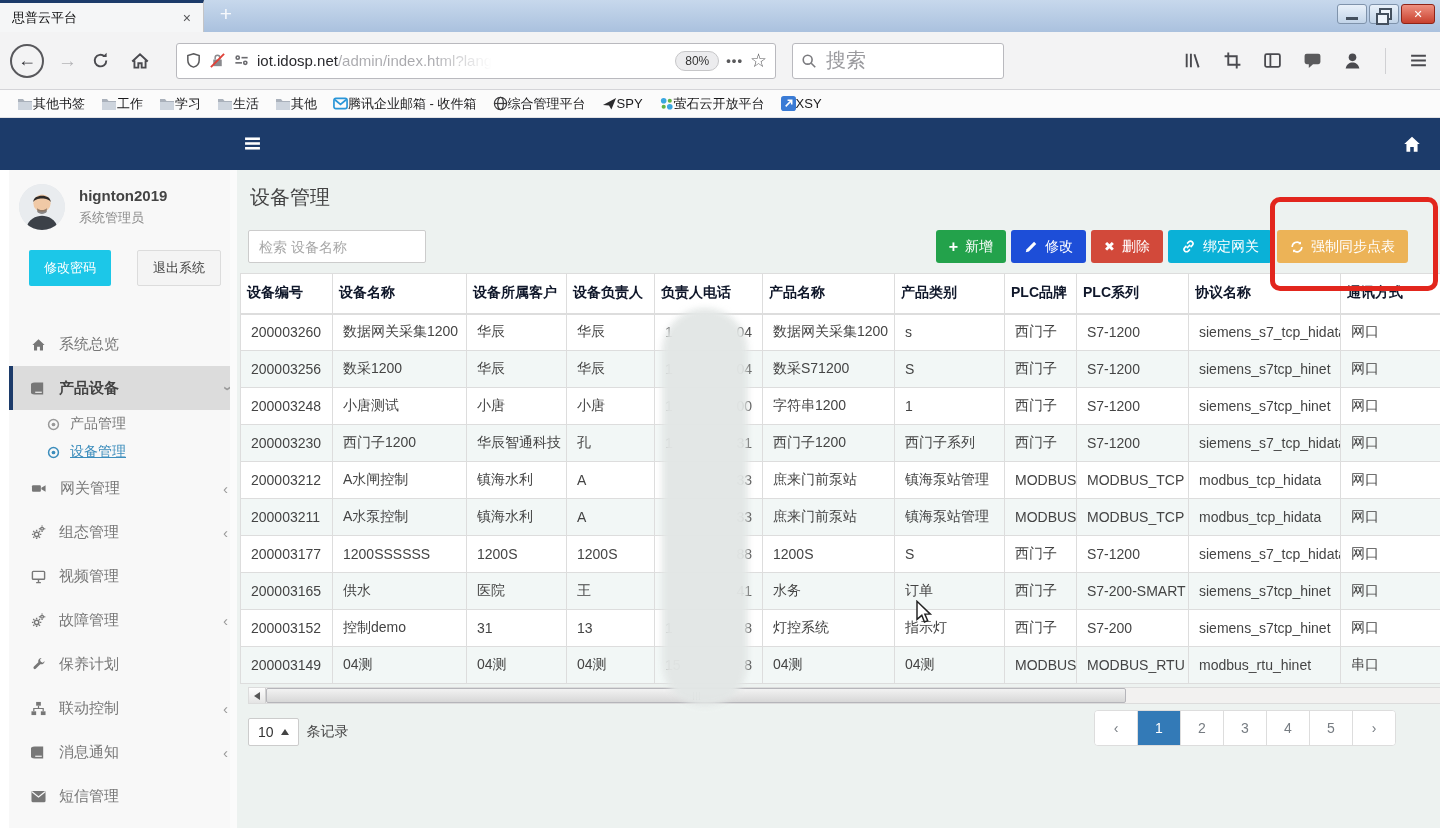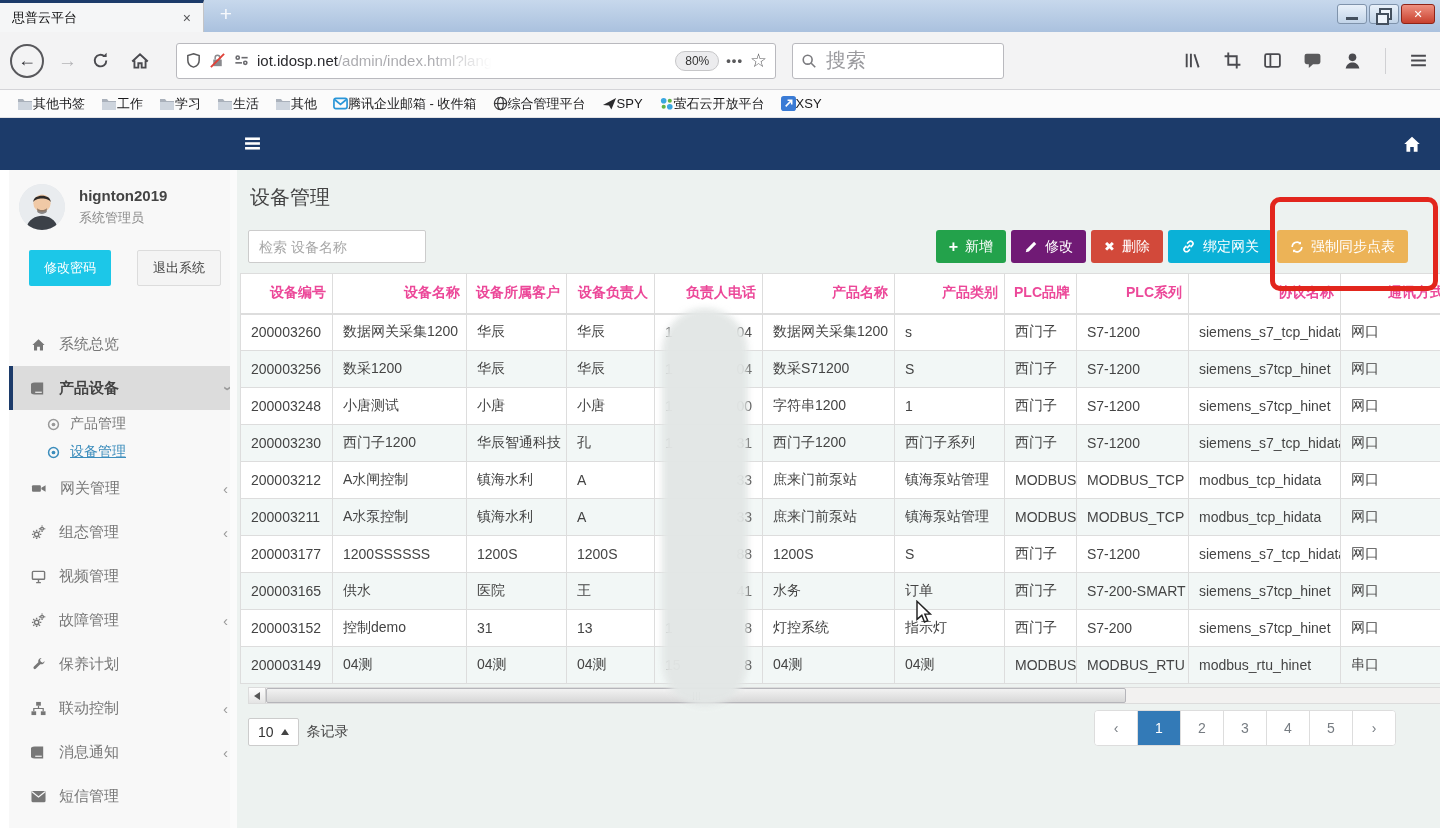--- a/index.html
+++ b/index.html
@@ -75,22 +75,22 @@
   .pg-title{position:absolute;left:20px;top:14px;font-size:20px;color:#444;font-weight:400;}
   .dev-search{position:absolute;left:18px;top:60px;width:178px;height:33px;border:1px solid #ccc;border-radius:2px;
               box-sizing:border-box;padding:0 10px;font-size:14px;font-family:inherit;color:#333;background:#fff;outline:none;}
   .dev-search::placeholder{color:#a8a8a8;}
   .actionbar{position:absolute;right:32px;top:60px;display:flex;gap:5px;}
   .abtn{height:33px;border:none;border-radius:3px;color:#fff;font-size:14px;font-family:inherit;
         display:flex;align-items:center;gap:7px;padding:0 13px;}
   .abtn .bicn{font-size:14px;display:flex;}
   .tblwrap{position:absolute;left:10px;top:103px;width:1200px;height:411px;overflow:hidden;}
   table.grid{border-collapse:collapse;width:1210px;table-layout:fixed;background:#fff;}
-  table.grid th{height:40px;border:1px solid #ddd;border-bottom:2px solid #ddd;font-size:14px;color:#ec4899;
-        text-align:right;padding:0 6px;box-sizing:border-box;background:#fff;font-weight:bold;}
+  table.grid th{height:40px;border:1px solid #ddd;border-bottom:2px solid #ddd;font-size:14px;color:#0f172a;
+        text-align:left;padding:0 6px;box-sizing:border-box;background:#fff;font-weight:bold;}
   table.grid td{height:37px;border:1px solid #ddd;font-size:14px;color:#444;padding:0 10px;box-sizing:border-box;
         white-space:nowrap;overflow:hidden;}
   table.grid tr:nth-child(even) td{background:#f2f7f6;}
   td.phone{display:table-cell;}
   td.phone .ph{display:flex;justify-content:space-between;}
   
   .hscroll{position:absolute;left:18px;top:517px;width:1406px;height:17px;background:#f2f1f0;
            border:1px solid #dcdcdc;box-sizing:border-box;display:flex;}
   .harrow{width:16px;height:100%;background:linear-gradient(#fdfdfd,#e4e4e4);border-right:1px solid #d0d0d0;
           display:flex;align-items:center;justify-content:center;}
@@ -482,21 +482,21 @@
     <div class="seam"></div>
     <div class="pg-title">设备管理</div>
     <input class="dev-search" placeholder="检索 设备名称" style="">
     <div class="actionbar" id="actionbar">
         <button class="abtn" style="background: rgb(35, 162, 75);">
           <span class="bicn">
             <span style="font-weight:bold;font-size:16px;line-height:1;">+</span>
           </span>
           <span>新增</span>
         </button>
-        <button class="abtn" style="background: #701a75; justify-content: space-between;">
+        <button class="abtn" style="background: #1d4ed8; justify-content: space-between;">
           <span class="bicn">
             <svg width="14" height="14" viewBox="0 0 16 16" fill="#fff">
               <path d="M2 14l1-3.5 8.5-8.5 2.5 2.5L5.5 13z"></path>
             </svg>
           </span>
           <span>修改</span>
         </button>
         <button class="abtn" style="background: rgb(210, 73, 58);">
           <span class="bicn">
             <span style="font-weight:bold;font-size:13px;line-height:1;">✖</span>

